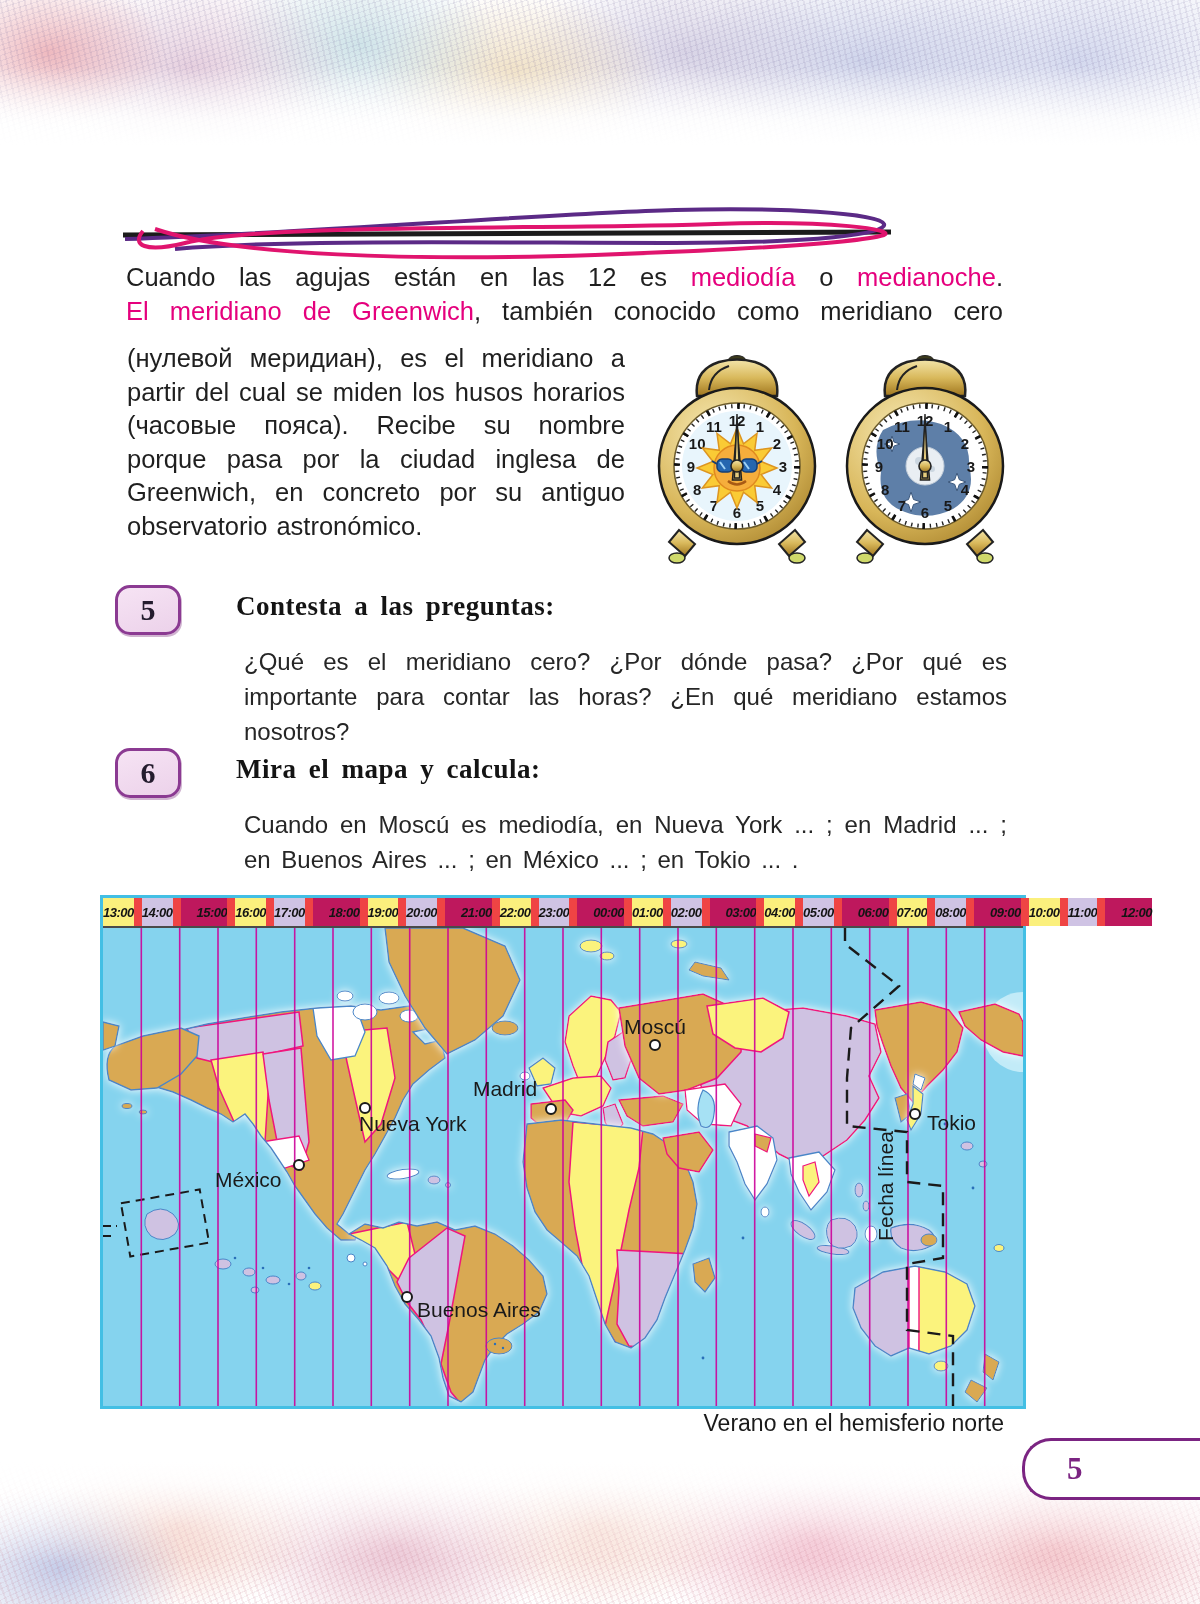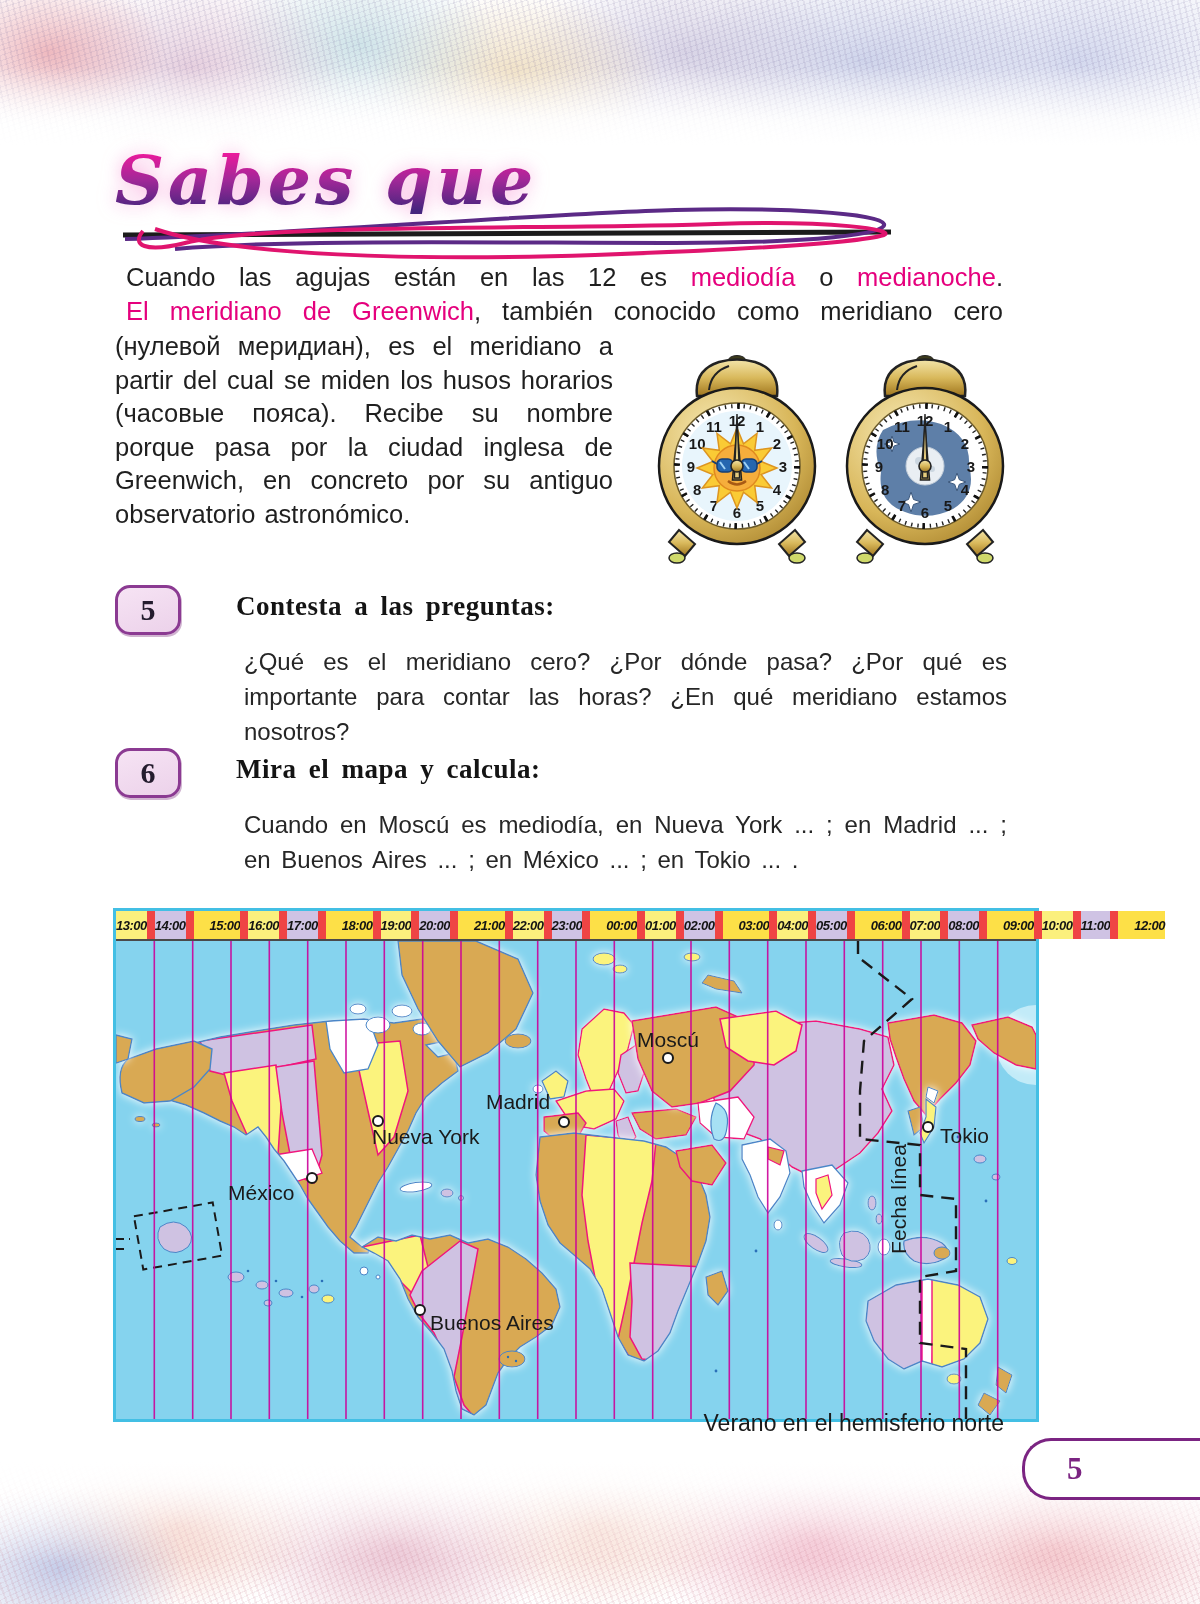--- a/index.html
+++ b/index.html
@@ -63,21 +63,21 @@
     color:#141414;letter-spacing:.5px;word-spacing:5px;}
   .ex-body p{margin:8px;font-size:24px;line-height:35px;color:#262626;
     text-align:justify;word-spacing:4px;}
 
   
   .mapfig{position:absolute;left:100px;top:895px;width:920px;border:3px solid #43bfe4;}
   .strip{display:flex;height:28px;border-bottom:2px solid #4a4a4a;}
   .strip .cell{flex:1;display:flex;align-items:center;justify-content:center;
     font-size:13px;font-weight:bold;font-style:italic;letter-spacing:-.5px;color:#141414;}
   .strip .cell + .cell{border-left:8px solid #ef4444;}
-  .c0{background:#fbf07d;} .c1{background:#cfc3e4;} .c2{background:#fde047;padding-left:16px;}
+  .c0{background:#fbf07d;} .c1{background:#cfc3e4;} .c2{background:#be185d;padding-left:16px;}
   .world{display:block;}
   .caption{position:absolute;left:84px;top:1410px;width:920px;text-align:right;
     font-size:23px;color:#1a1a1a;}
 
   
   .page-pill{position:absolute;right:0;top:1438px;width:175px;height:56px;background:#fff;
     border:3px solid #7b2482;border-right:none;border-radius:29px 0 0 29px;z-index:6;
     display:flex;align-items:center;
     font-family:"Liberation Serif",serif;font-weight:bold;font-size:31px;color:#7b2482;}
   .page-pill span{margin-left:42px;}
@@ -88,35 +88,34 @@
     font-weight:bold;fill:#191919;text-anchor:middle;}
 </style>
 </head>
 <body>
 
 <div class="page">
   <div class="tex-top"></div>
   <div class="tex-bottom"></div>
 
   <div class="title-wrap">
-    <div class="title">Sabes que</div>
     <svg class="swoosh" width="790" height="72" viewBox="0 0 790 72">
       <path d="M8,37 L776,34" stroke="#1c1c1c" stroke-width="5" fill="none"></path>
       <path d="M10,41 C200,35 420,16 560,12 C665,9 764,15 769,26 C773,36 700,45 560,45 C380,45 180,41 60,51" stroke="#5b2a86" stroke-width="4" fill="none"></path>
       <path d="M40,31 C120,58 300,63 480,57 C620,52 742,45 769,37 C781,32 720,22 600,26 C430,32 150,25 70,45 C30,55 16,47 28,33" stroke="#e0146e" stroke-width="4" fill="none"></path>
     </svg>
   </div>
 
   <div class="p1">
     <div class="jline"><span>Cuando las agujas están en las 12 es </span><span class="pink">mediodía</span><span> o </span><span class="pink">medianoche</span><span>.</span></div>
     <div class="jline"><span class="pink">El meridiano de Greenwich</span><span>, también conocido como meridiano cero</span></div>
   </div>
 
   <div class="cols">
-    <p class="leftcol" style="margin:0;">(нулевой меридиан), es el meridiano a partir del cual se miden los husos horarios (часовые пояса). Recibe su nombre porque pasa por la ciudad inglesa de Greenwich, en concreto por su antiguo observatorio astronómico.</p>
+    <p class="leftcol" style="margin:12px;">(нулевой меридиан), es el meridiano a partir del cual se miden los husos horarios (часовые пояса). Recibe su nombre porque pasa por la ciudad inglesa de Greenwich, en concreto por su antiguo observatorio astronómico.</p>
 
     <div class="clocks">
       <svg width="372" height="240" viewBox="0 0 372 240">
         <defs>
           <linearGradient id="gold" x1="0" y1="0" x2="0" y2="1">
             <stop offset="0" stop-color="#f3e5aa"></stop>
               <stop offset=".5" stop-color="#d9b95c"></stop>
               <stop offset="1" stop-color="#a1771f"></stop>
           </linearGradient>
           <radialGradient id="goldBody" cx=".35" cy=".3" r=".95">
@@ -233,21 +232,21 @@
   <div class="exercise ex6">
     <div class="badge">
         <span>6</span>
       </div>
     <div class="ex-body">
       <h3>Mira el mapa y calcula:</h3>
       <p>Cuando en Moscú es mediodía, en Nueva York ... ; en Madrid ... ; en Buenos Aires ... ; en México ... ; en Tokio ... .</p>
     </div>
   </div>
 
-  <figure class="mapfig" style="margin:13px;">
+  <figure class="mapfig" style="margin:0;">
     <div class="strip" id="strip">
         <div class="cell c0">13:00</div>
         <div class="cell c1">14:00</div>
         <div class="cell c2">15:00</div>
         <div class="cell c0">16:00</div>
         <div class="cell c1">17:00</div>
         <div class="cell c2">18:00</div>
         <div class="cell c0">19:00</div>
         <div class="cell c1">20:00</div>
         <div class="cell c2">21:00</div>

